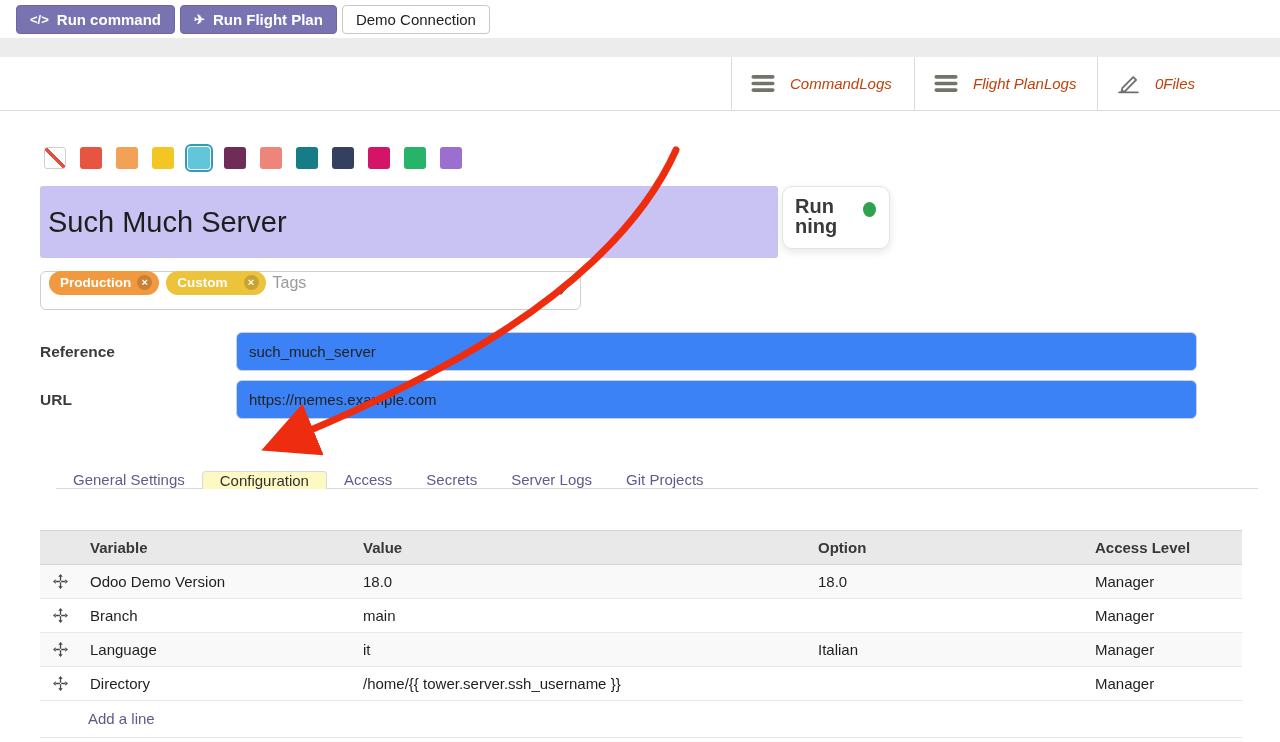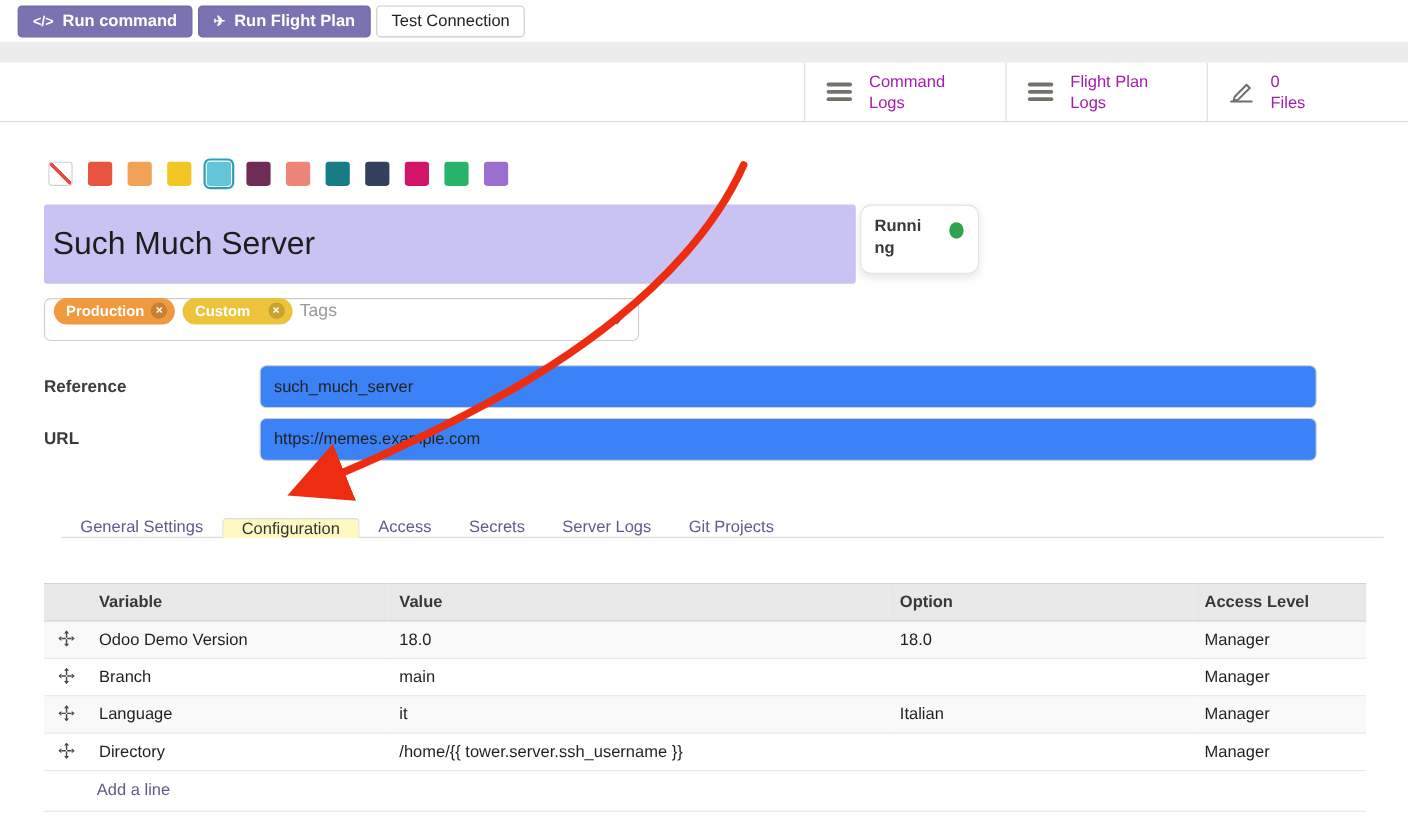--- a/index.html
+++ b/index.html
@@ -28,21 +28,21 @@
   .btn-secondary { background: #fff; border-color: #c9c9c9; color: #222; font-weight: 400; }
 
   .gray-band { position: absolute; top: 38px; left: 0; width: 100%; height: 19px; background: #ececec; }
 
   
   .stats { position: absolute; top: 57px; right: 0; height: 53px; display: flex; }
   .stat {
     width: 183px; display: flex; align-items: center; gap: 14px;
     padding-left: 18px; border-left: 1px solid #dcdcdc; cursor: pointer; background: #fff;
   }
-  .stat-label { display: flex; flex-direction: column; line-height: 19px; color: #a21caf; font-size: 15px; }
+  .stat-label { display: flex; flex-direction: row; line-height: 19px; color: #c2410c; font-size: 15px; font-style: italic; }
   .header-line { position: absolute; top: 110px; left: 0; width: 100%; border-top: 1px solid #dcdcdc; }
 
   
   .palette { position: absolute; top: 147px; left: 44px; display: flex; gap: 14px; align-items: center; }
   .swatch { width: 22px; height: 22px; border-radius: 3px; cursor: pointer; flex: 0 0 auto; }
   .swatch.none {
     border: 1px solid #cfcfcf;
     background-image: linear-gradient(to top right,
       #fff 44%, #e84c3d 44%, #e84c3d 56%, #fff 56%) !important;
   }
@@ -52,21 +52,21 @@
   .title-input {
     position: absolute; left: 40px; top: 186px; width: 738px; height: 72px;
     border-radius: 3px; display: flex; align-items: center; padding-left: 8px;
     font-size: 29px; color: #1d1d1d;
   }
   .status-card {
     position: absolute; left: 782px; top: 186px; width: 108px; height: 63px;
     background: #fff; border: 1px solid #e4e4e4; border-radius: 10px;
     box-shadow: 0 3px 8px rgba(0,0,0,0.10); padding: 9px 12px; cursor: pointer;
   }
-  .status-text { font-weight: 700; font-size: 15px; color: #3a3a3a; width: 48px; word-break: break-all; line-height: 20px; }
+  .status-text { font-weight: 700; font-size: 20px; color: #3a3a3a; width: 48px; word-break: break-all; line-height: 20px; }
   .status-dot { position: absolute; right: 13px; top: 15px; width: 13px; height: 15px; border-radius: 50%; }
 
   
   .tags-input {
     position: absolute; left: 40px; top: 271px; width: 541px; height: 39px;
     border: 1px solid #cfcfcf; border-radius: 6px; background: #fff;
     display: flex; align-items: center; gap: 7px; padding: 0 34px 16px 8px;
   }
   .tag-pill {
     height: 24px; border-radius: 12px; color: #fff; font-weight: 700; font-size: 13.5px;
@@ -133,21 +133,21 @@
 <div class="toolbar">
   <button class="btn btn-primary">
     <span class="btn-icon">&lt;/&gt;</span>
     <span>Run command</span>
   </button>
   <button class="btn btn-primary">
     <span class="btn-icon">✈</span>
     <span>Run Flight Plan</span>
   </button>
   <button class="btn btn-secondary">
-    <span>Test Connection</span>
+    <span>Demo Connection</span>
   </button>
 </div>
 
 <div class="gray-band"></div>
 
 <div class="stats">
   <div class="stat">
     <span class="icon-wrap">
       <svg width="26" height="21" viewBox="0 0 24 20">
           <g fill="#73736b">

